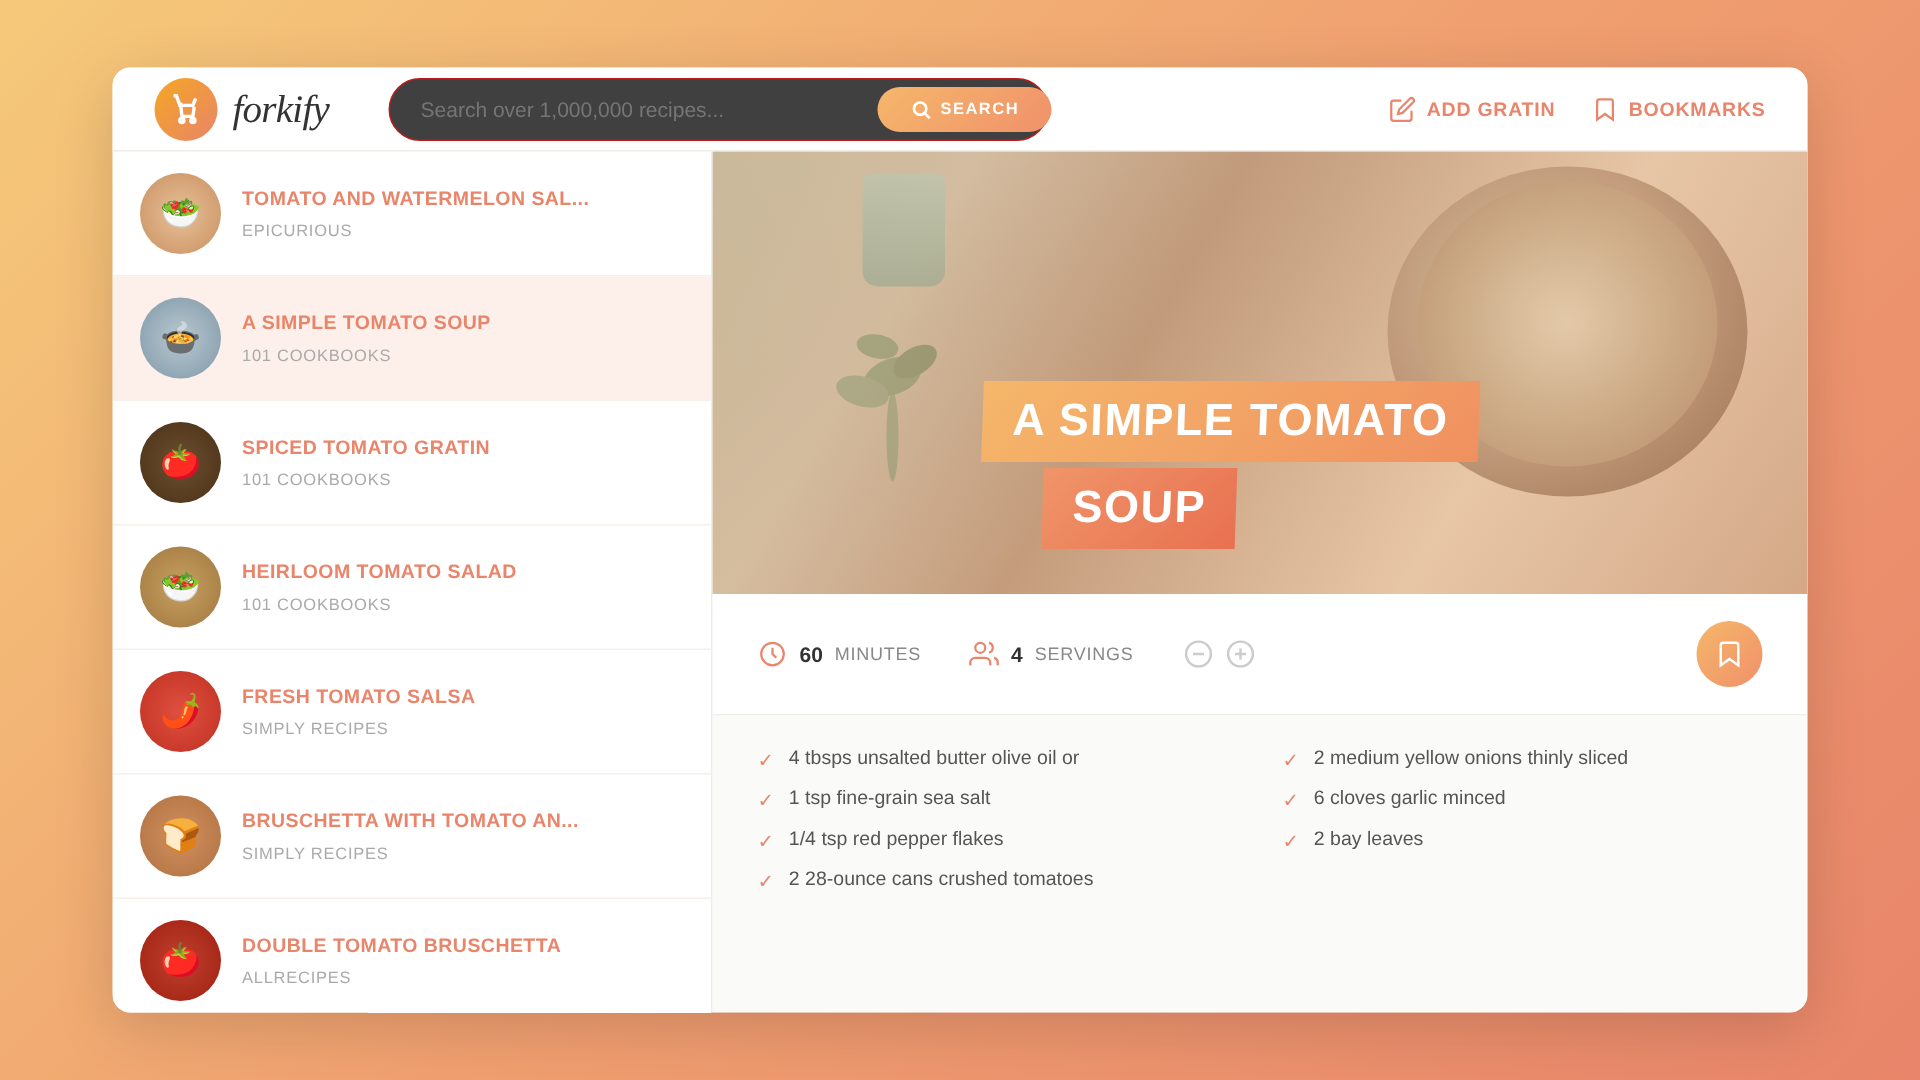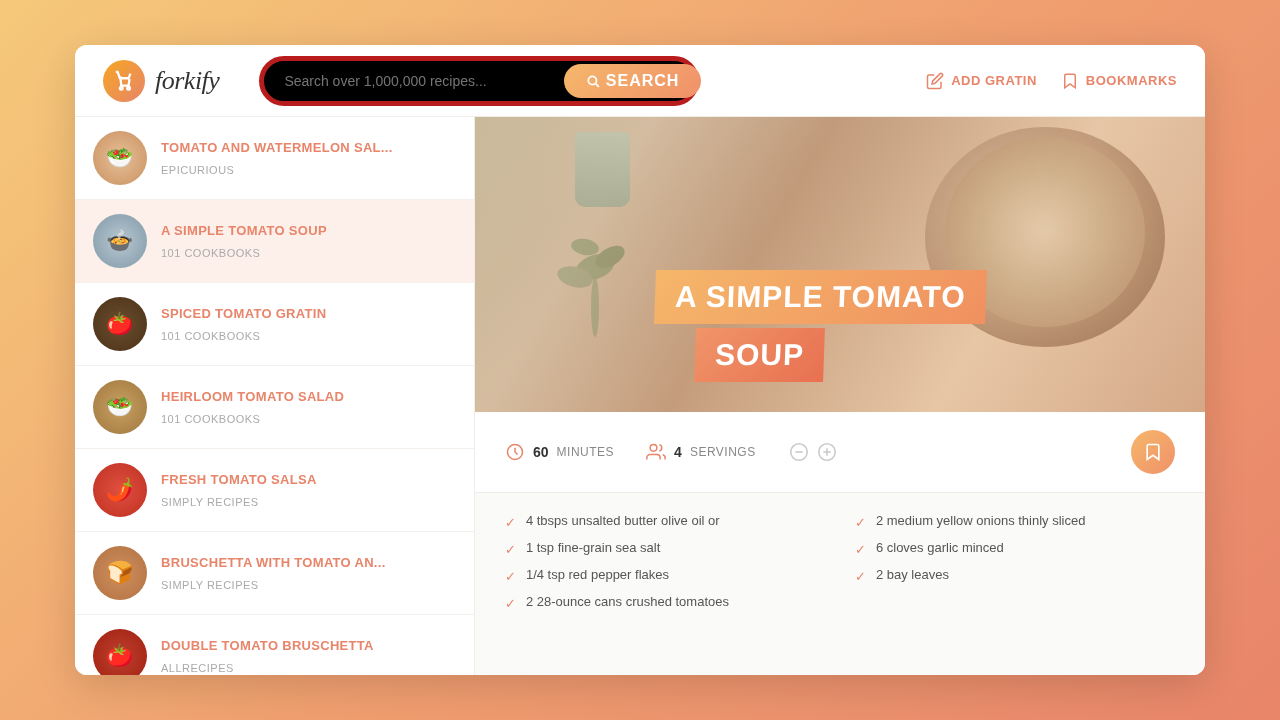--- a/index.html
+++ b/index.html
@@ -21,21 +21,21 @@
       overflow: hidden;
       display: flex;
       flex-direction: column;
       box-shadow: 0 10px 40px rgba(0,0,0,0.15);
     }
     
     .header {
       display: flex;
       align-items: center;
       padding: 0 28px;
-      height: 72px;
+      height: 56px;
       background: #fff;
       border-bottom: 1px solid #f0ece8;
       flex-shrink: 0;
       gap: 20px;
     }
     .logo-area {
       display: flex;
       align-items: center;
       gap: 10px;
       flex-shrink: 0;
@@ -60,38 +60,38 @@
     }
     .search-area {
       flex: 1;
       max-width: 440px;
       position: relative;
       margin-left: 20px;
     }
     .search-input {
       width: 100%;
       padding: 12px 20px;
-      border: 5px solid #b91c1c;
+      border: 1px solid #b91c1c;
       border-radius: 30px;
       font-size: 14px;
       color: #999;
       outline: none;
-      background: #000000;
+      background: #404040;
     }
     .search-btn {
       position: absolute;
       right: -2px;
       top: 50%;
       transform: translateY(-50%);
       background: linear-gradient(135deg, #f5b76a, #f0916a);
       border: none;
       border-radius: 30px;
       padding: 8px 22px;
       color: #fff;
-      font-size: 16px;
+      font-size: 11px;
       font-weight: 700;
       letter-spacing: 1px;
       cursor: pointer;
       display: flex;
       align-items: center;
       gap: 6px;
     }
     .header-actions {
       display: flex;
       align-items: center;

